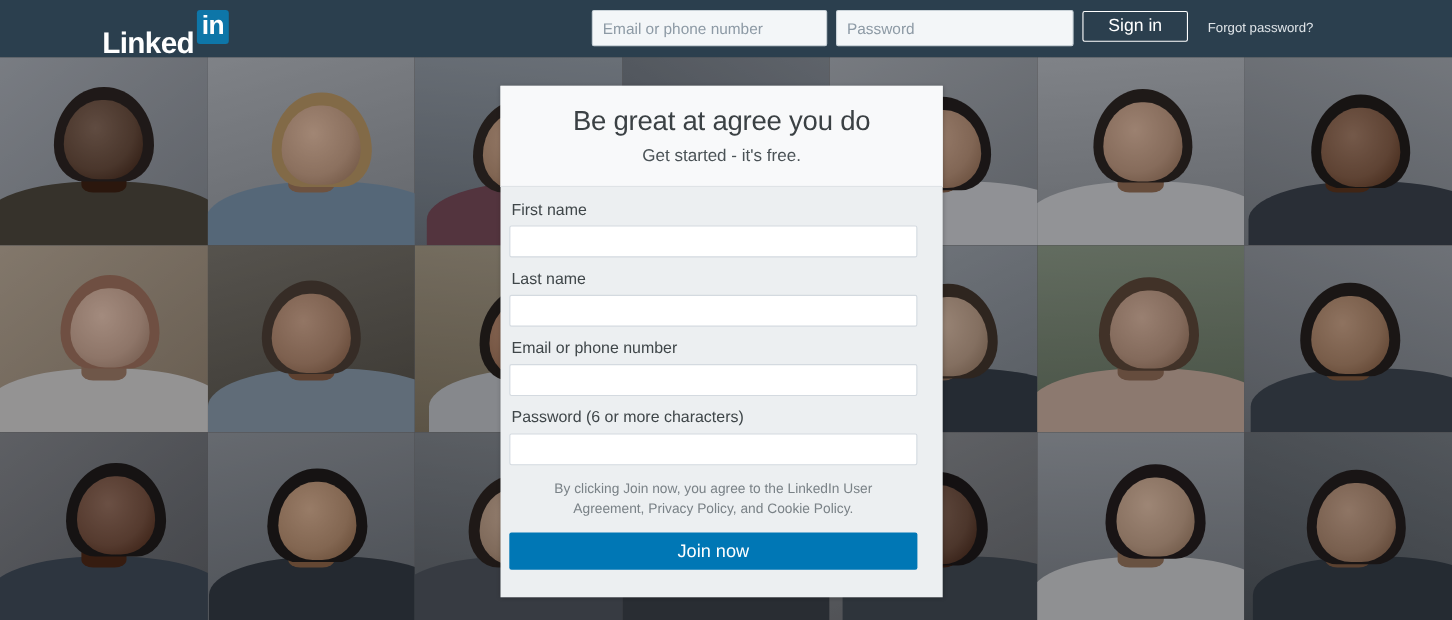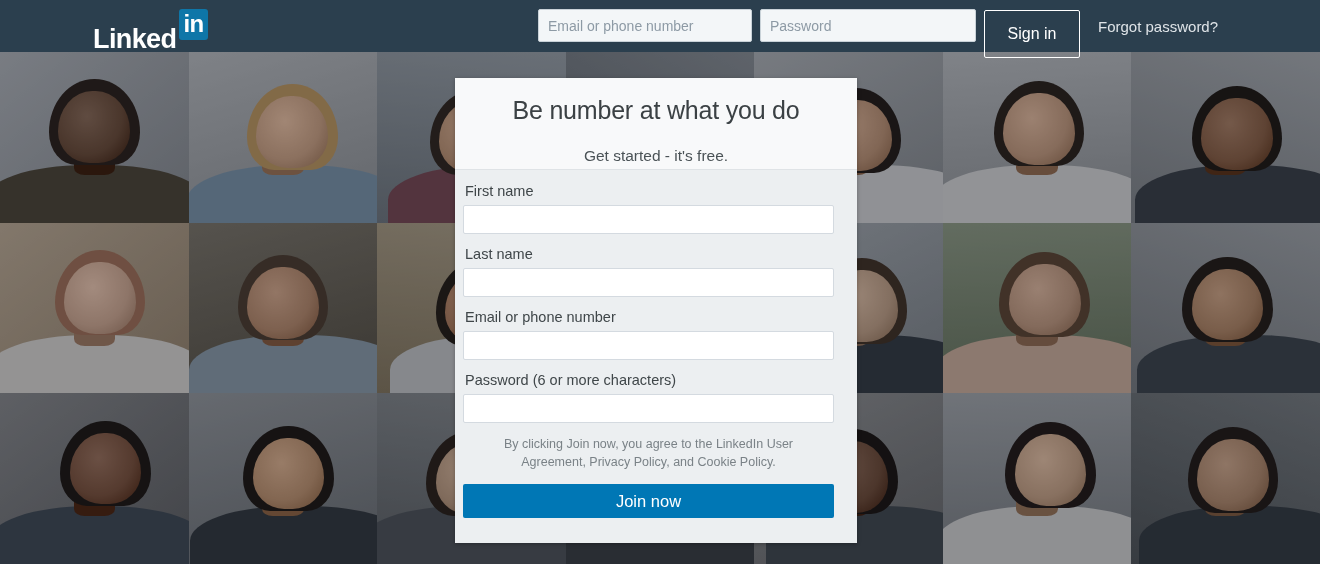--- a/index.html
+++ b/index.html
@@ -70,36 +70,36 @@
   }
   .nav-input::placeholder { color: #8d9aa5; opacity: 1; }
   #nav-email { left: 538px; width: 214px; }
   #nav-password { left: 760px; width: 216px; }
 
   #signin-btn {
     position: absolute;
     left: 984px;
     top: 10px;
     width: 96px;
-    height: 48px;
+    height: 28px;
     background: transparent;
     border: 1px solid #ffffff;
     border-radius: 2px;
     color: #ffffff;
     font-family: "Liberation Sans", sans-serif;
     font-size: 16px;
     cursor: pointer;
     padding: 0;
   }
   #forgot-link {
     position: absolute;
     left: 1098px;
     top: 18px;
     color: #dfe4e8;
-    font-size: 15px;
+    font-size: 12px;
     text-decoration: none;
     cursor: pointer;
     text-align: right;
   }
 
   
   #collage {
     position: absolute;
     top: 52px; left: 0;
     width: 1320px;
@@ -162,21 +162,21 @@
     text-align: center;
   }
   #card-title {
     margin: 0;
     font-size: 25px;
     font-weight: normal;
     color: #3b4144;
     letter-spacing: -0.2px;
   }
   #card-subtitle {
-    margin: 22px 0 0 0;
+    margin: 8px 0 0 0;
     font-size: 15.5px;
     color: #4a5256;
   }
   #card-body {
     padding: 13px 23px 0 8px;
   }
   .field-label {
     display: block;
     font-size: 14.5px;
     color: #3f4649;
@@ -385,21 +385,21 @@
 
     <input id="nav-password" class="nav-input" type="password" placeholder="Password" style="">
 
     <button id="signin-btn">Sign in</button>
 
     <a id="forgot-link" href="#">Forgot password?</a>
   </div>
 
   <div id="card">
     <div id="card-header">
-      <h1 id="card-title">Be number at what you do</h1>
+      <h1 id="card-title">Be great at agree you do</h1>
       <p id="card-subtitle">Get started - it's free.</p>
     </div>
 
     <div id="card-body">
 
       <label class="field-label">First name</label>
       <input class="field-input" type="text" value="" style="">
 
       <label class="field-label">Last name</label>
       <input class="field-input" type="text" value="" style="">

